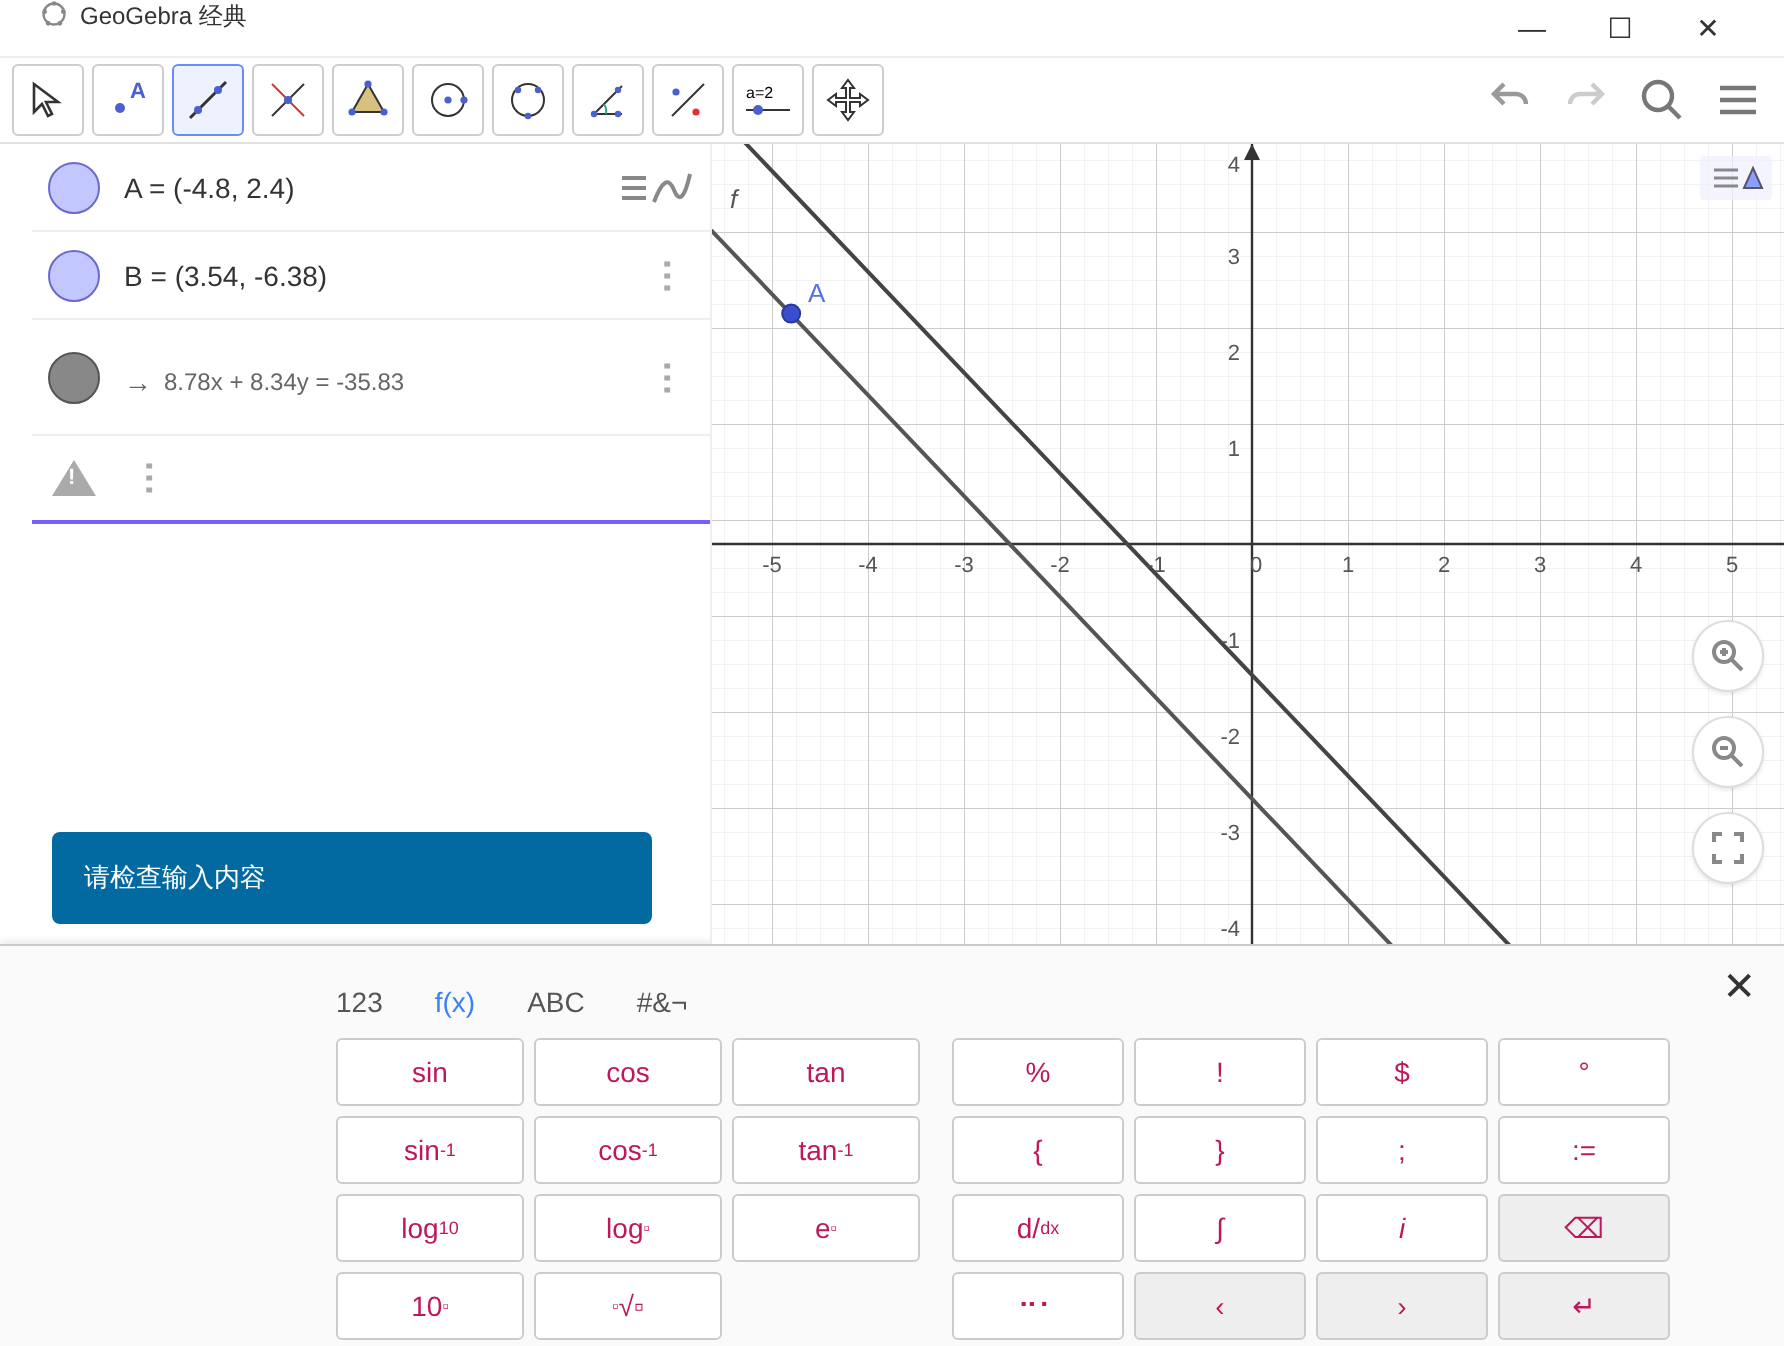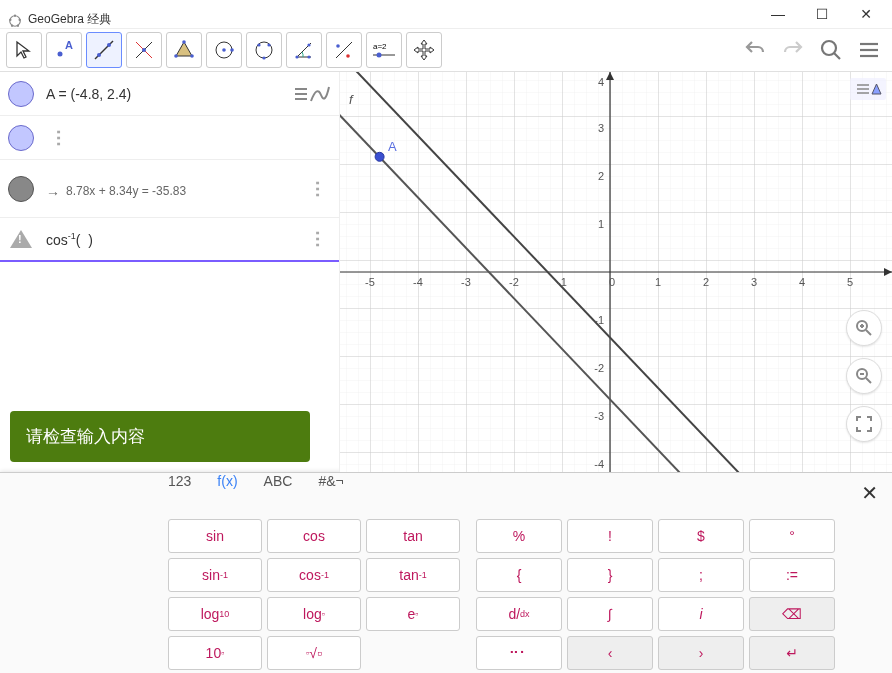--- a/index.html
+++ b/index.html
@@ -1,51 +1,51 @@
 <!DOCTYPE html>
 <html><head>
 <meta charset="utf-8">
 <style>
   * { box-sizing: border-box; margin: 0; padding: 0; font-family: Arial, sans-serif; }
   body { width: 892px; height: 673px; background: #fff; overflow: hidden; position: relative; }
 
-  .titlebar { height: 28px; display: flex; align-items: flex-end; padding: 0 4px; font-size: 12px; color: #333; }
+  .titlebar { height: 28px; display: flex; align-items: flex-start; padding: 0 16px; font-size: 12px; color: #333; }
   .titlebar .logo { width: 14px; height: 14px; margin: 0 6px 0 4px; }
   .titlebar .spacer { flex: 1; }
   .titlebar .winbtn { width: 44px; height: 28px; display: flex; align-items: center; justify-content: center; font-size: 14px; }
 
   .toolbar { height: 44px; border-top: 1px solid #eee; border-bottom: 1px solid #e0e0e0; display: flex; align-items: center; padding: 0 6px; gap: 4px; }
   .toolbtn { width: 36px; height: 36px; border: 1px solid #ccc; border-radius: 3px; display: flex; align-items: center; justify-content: center; background: #fff; position: relative; }
   .toolbtn.active { border-color: #6a8cff; background: #eef2ff; }
   .toolbar .tspacer { flex: 1; }
   .iconbtn { width: 34px; height: 34px; display: flex; align-items: center; justify-content: center; color: #777; }
 
-  .main { display: flex; height: 400px; }
+  .main { display: flex; height: 400px; margin-left: 16px; }
   .algebra { width: 340px; border-right: 1px solid #eee; display: flex; flex-direction: column; position: relative; }
   .algrow { display: flex; align-items: center; min-height: 44px; border-bottom: 1px solid #eee; padding: 6px 8px; }
   .algrow.first { border-top: none; }
   .bullet { width: 26px; height: 26px; border-radius: 50%; border: 1px solid #888; margin-right: 12px; flex-shrink: 0; }
   .bullet.blue { background: #c2c7ff; border-color: #6a6acc; }
   .bullet.gray { background: #888; border-color: #555; }
   .warnicon { width: 0; height: 0; border-left: 11px solid transparent; border-right: 11px solid transparent; border-bottom: 18px solid #aaa; position: relative; margin: 0 14px 0 2px; flex-shrink: 0; }
   .warnicon::after { content: "!"; position: absolute; top: 3px; left: -3px; color: #fff; font-size: 11px; font-weight: bold; }
   .algtext { flex: 1; font-size: 14px; color: #333; }
   .algtext .sub { font-size: 12px; color: #666; margin-top: 4px; display: flex; align-items: center; gap: 6px; }
   .more { color: #aaa; font-size: 18px; font-weight: bold; transform: rotate(90deg); padding: 0 4px; }
   .algrow.selected { border-bottom: 2px solid #7a5cff; }
 
-  .toast { position: absolute; left: 10px; bottom: 10px; width: 300px; background: #4d7c0f; color: #fff; font-size: 17px; padding: 14px 16px; border-radius: 4px; z-index: 5; }
+  .toast { position: absolute; left: 10px; bottom: 10px; width: 300px; background: #0369a1; color: #fff; font-size: 13px; padding: 14px 16px; border-radius: 4px; z-index: 5; }
 
   .graphics { flex: 1; position: relative; background: #fff; overflow: hidden; }
   .gvcorner { position: absolute; top: 6px; right: 6px; width: 36px; height: 22px; background: rgba(240,240,255,0.7); border-radius: 2px; display:flex; align-items:center; justify-content:center; }
   .zoomstack { position: absolute; right: 10px; bottom: 30px; display:flex; flex-direction:column; gap:12px; }
   .zoombtn { width: 36px; height: 36px; border-radius: 50%; background: #fff; border: 1px solid #ddd; display:flex; align-items:center; justify-content:center; color:#888; font-size:16px; box-shadow: 0 1px 2px rgba(0,0,0,0.1); }
 
   .keyboard { border-top: 1px solid #ccc; box-shadow: 0 -1px 4px rgba(0,0,0,0.1); background: #fafafa; }
-  .kbtabs { height: 36px; display:flex; align-items:flex-start; gap:26px; padding-left: 168px; font-size: 14px; color: #555; position: relative; }
+  .kbtabs { height: 36px; display:flex; align-items:flex-end; gap:26px; padding-left: 168px; font-size: 14px; color: #555; position: relative; }
   .kbtabs .tab.active { color: #3b82f6; }
   .kbclose { position:absolute; right:14px; top:8px; font-size:20px; color:#333; }
   .kbgrid { padding: 10px 60px 12px 168px; display:flex; gap:16px; }
   .kbcol { display: grid; grid-template-columns: repeat(4, 86px); grid-auto-rows: 34px; gap: 5px; }
   .kbcol.left { grid-template-columns: repeat(3, 94px); }
   .key { background:#fff; border:1px solid #ccc; border-radius: 3px; display:flex; align-items:center; justify-content:center; font-size:14px; color:#be185d; }
   .key.darker { background:#eee; }
   sup { font-size: 9px; }
   sub.s { font-size: 9px; }
 </style>
@@ -183,37 +183,39 @@
             <line x1="4" y1="6" x2="16" y2="6" stroke="#888" stroke-width="2"></line>
             <line x1="4" y1="11" x2="16" y2="11" stroke="#888" stroke-width="2"></line>
             <line x1="4" y1="16" x2="16" y2="16" stroke="#888" stroke-width="2"></line>
             <path d="M20 18 Q26 2 30 12 Q34 22 38 4" stroke="#888" fill="none" stroke-width="2"></path>
           </svg>
       </div>
     </div>
 
     <div class="algrow">
       <div class="bullet blue"></div>
+      <div class="algtext">
+        <span>B</span> <span>=</span> <span>(3.54, -6.38)</span>
+      </div>
       <div class="more">⋯</div>
     </div>
 
     <div class="algrow" style="min-height:58px">
       <div class="bullet gray"></div>
       <div class="algtext">
         <div class="sub">
             <span style="font-size:14px">→</span>
             <span>8.78x + 8.34y = -35.83</span>
           </div>
       </div>
       <div class="more">⋯</div>
     </div>
 
     <div class="algrow selected">
       <div class="warnicon"></div>
-      <div class="algtext" id="expr-input">cos<sup>-1</sup>( &nbsp;)</div>
       <div class="more">⋯</div>
     </div>
 
     <div class="toast"><span>请检查输入内容</span></div>
   </div>
 
   <div class="graphics">
     <svg width="552" height="400" viewBox="0 0 552 400">
       <defs>
         <pattern id="smallGrid" width="12" height="12" patternUnits="userSpaceOnUse">

